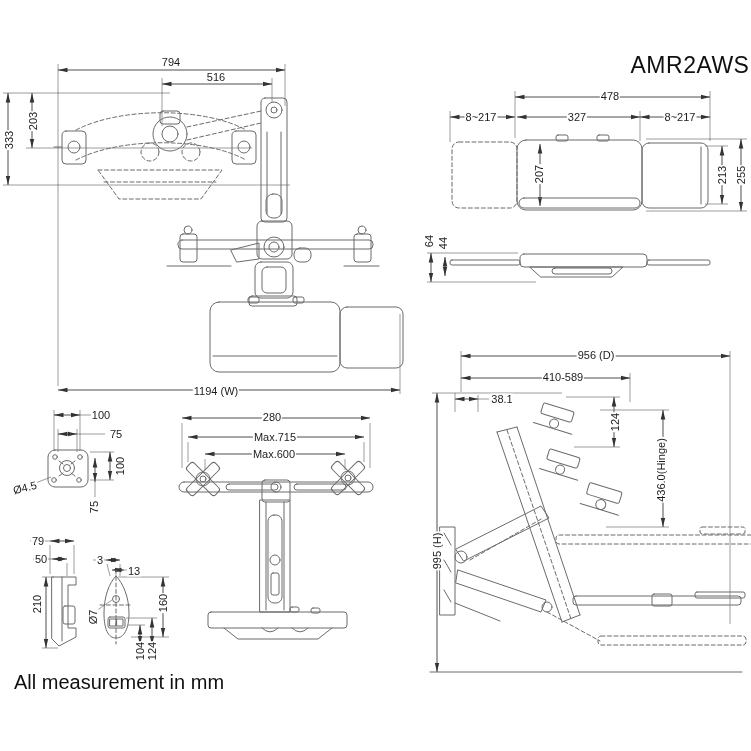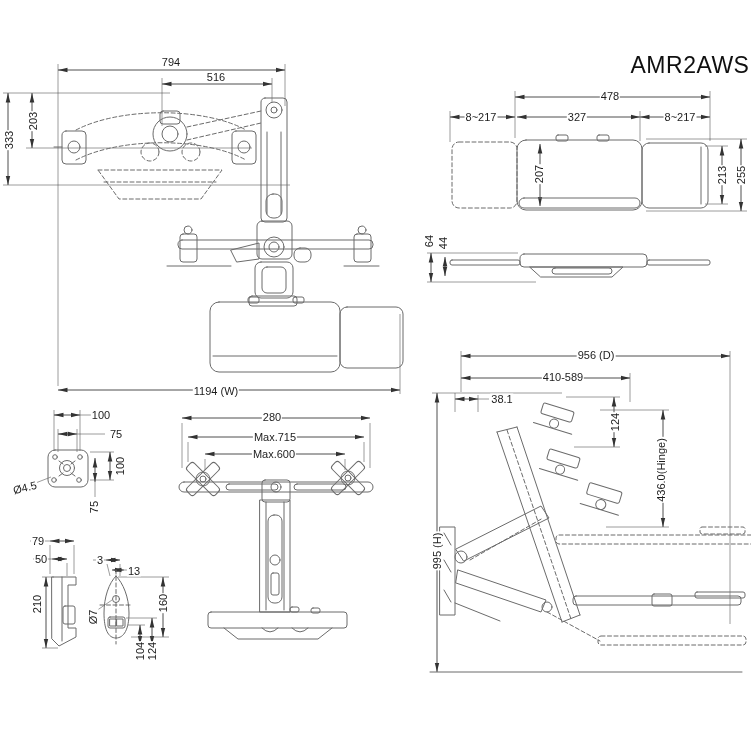--- a/index.html
+++ b/index.html
@@ -315,20 +315,21 @@
     <rect x="208" y="612" width="139" height="16" rx="3"></rect>
     <path d="M224,628 L238,639 L318,639 L332,628"></path>
     <path d="M262,628 q8,8 16,0"></path>
     <path d="M292,628 q8,8 16,0"></path>
     <rect x="290" y="607" width="9" height="5" rx="2"></rect>
     <rect x="311" y="608" width="9" height="5" rx="2"></rect>
   </g>
 </svg>
 
 <div class="title" style="left:690px;top:65px">AMR2AWS</div>
+<div class="note" style="left:14px;top:671px">All measurement in mm</div>
 
 <div class="dim" style="left:171px;top:62px">794</div>
 <div class="dim" style="left:216px;top:77px">516</div>
 <div class="dim rot" style="left:33px;top:121px">203</div>
 <div class="dim rot" style="left:9px;top:140px">333</div>
 <div class="dim" style="left:216px;top:391px">1194 (W)</div>
 
 <div class="dim" style="left:610px;top:96px">478</div>
 <div class="dim" style="left:577px;top:117px">327</div>
 <div class="dim" style="left:481px;top:117px">8~217</div>

